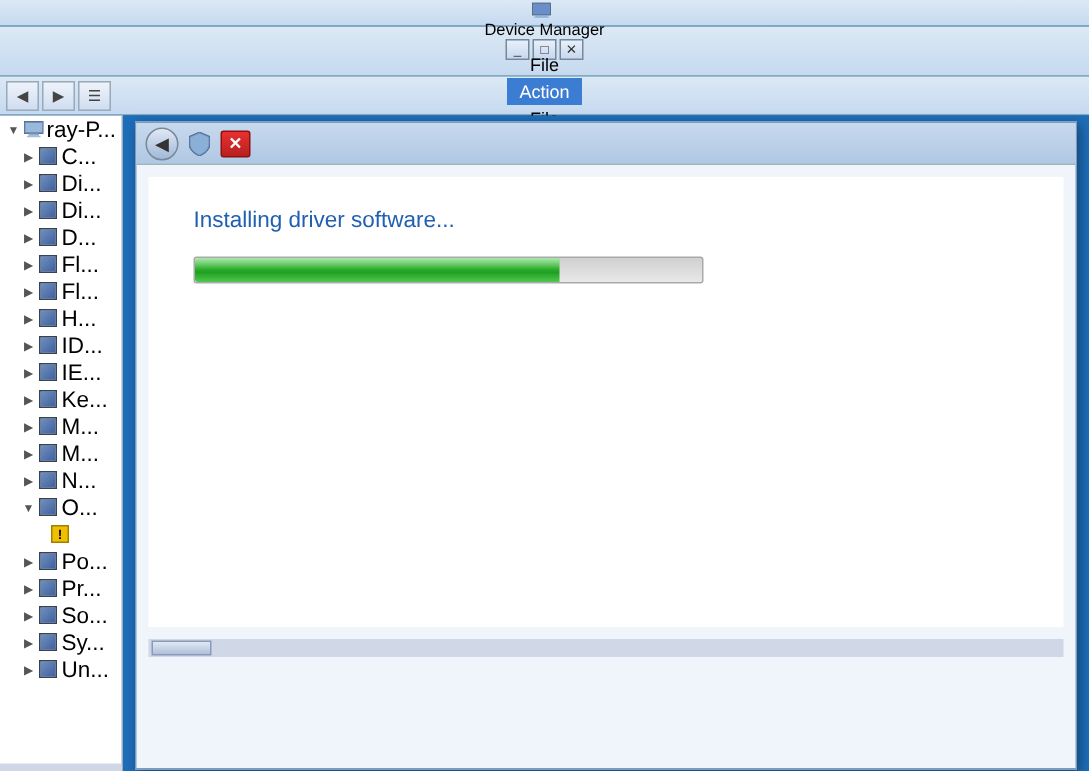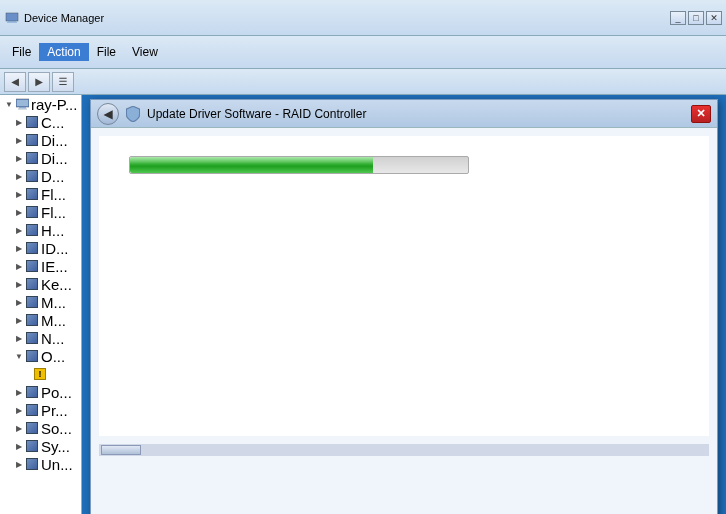--- a/index.html
+++ b/index.html
@@ -8,26 +8,27 @@
       height: 514px;
       background: #1e6eba;
       font-family: 'Segoe UI', Tahoma, Arial, sans-serif;
       font-size: 12px;
       overflow: hidden;
     }
 
     
     .title-bar {
       background: linear-gradient(to bottom, #dce9f5 0%, #c5d9ef 100%);
-      height: 36px;
+      height: 18px;
       display: flex;
       align-items: center;
       padding: 0 4px;
       border-bottom: 1px solid #8ab;
       user-select: none;
+      flex-direction: column;
     }
     .title-bar-icon {
       width: 16px;
       height: 16px;
       margin-right: 4px;
       display: flex;
       align-items: center;
       justify-content: center;
     }
     .title-bar-text {
@@ -53,20 +54,21 @@
     }
 
     
     .menu-bar {
       background: linear-gradient(to bottom, #dce9f5 0%, #c5d9ef 100%);
       height: 22px;
       display: flex;
       align-items: center;
       padding: 16px 4px;
       border-bottom: 1px solid #8ab;
+      flex-direction: column;
     }
     .menu-item {
       padding: 2px 8px;
       font-size: 12px;
       color: #000;
       cursor: pointer;
     }
     .menu-item.active {
       background: #3c7dd4;
       color: white;
@@ -506,25 +508,25 @@
         <div class="modal-title-bar">
           <div class="back-btn">
             <span>◀</span>
           </div>
           <div class="modal-title-icon">
             <svg width="14" height="16" viewBox="0 0 14 16">
               <path d="M7 0 L14 3 L14 8 C14 12 10 15 7 16 C4 15 0 12 0 8 L0 3 Z" fill="#6a8fc8" stroke="#456" stroke-width="0.5"></path>
               <path d="M7 1 L13 3.5 L13 8 C13 11.5 9.5 14.2 7 15 C4.5 14.2 1 11.5 1 8 L1 3.5 Z" fill="#8ab0d8"></path>
             </svg>
           </div>
-          <span class="modal-title-text">Update Driver Software - RAID Controller</span>
           <div class="modal-close-btn">✕</div>
         </div>
 
         <div class="modal-body">
+          <div class="installing-text">Installing driver software...</div>
           <div class="progress-container">
             <div class="progress-fill" style="width: 72%;">
               <div class="progress-shine"></div>
             </div>
           </div>
         </div>
 
         <div class="modal-scrollbar">
           <div class="scrollbar-thumb"></div>
         </div>

